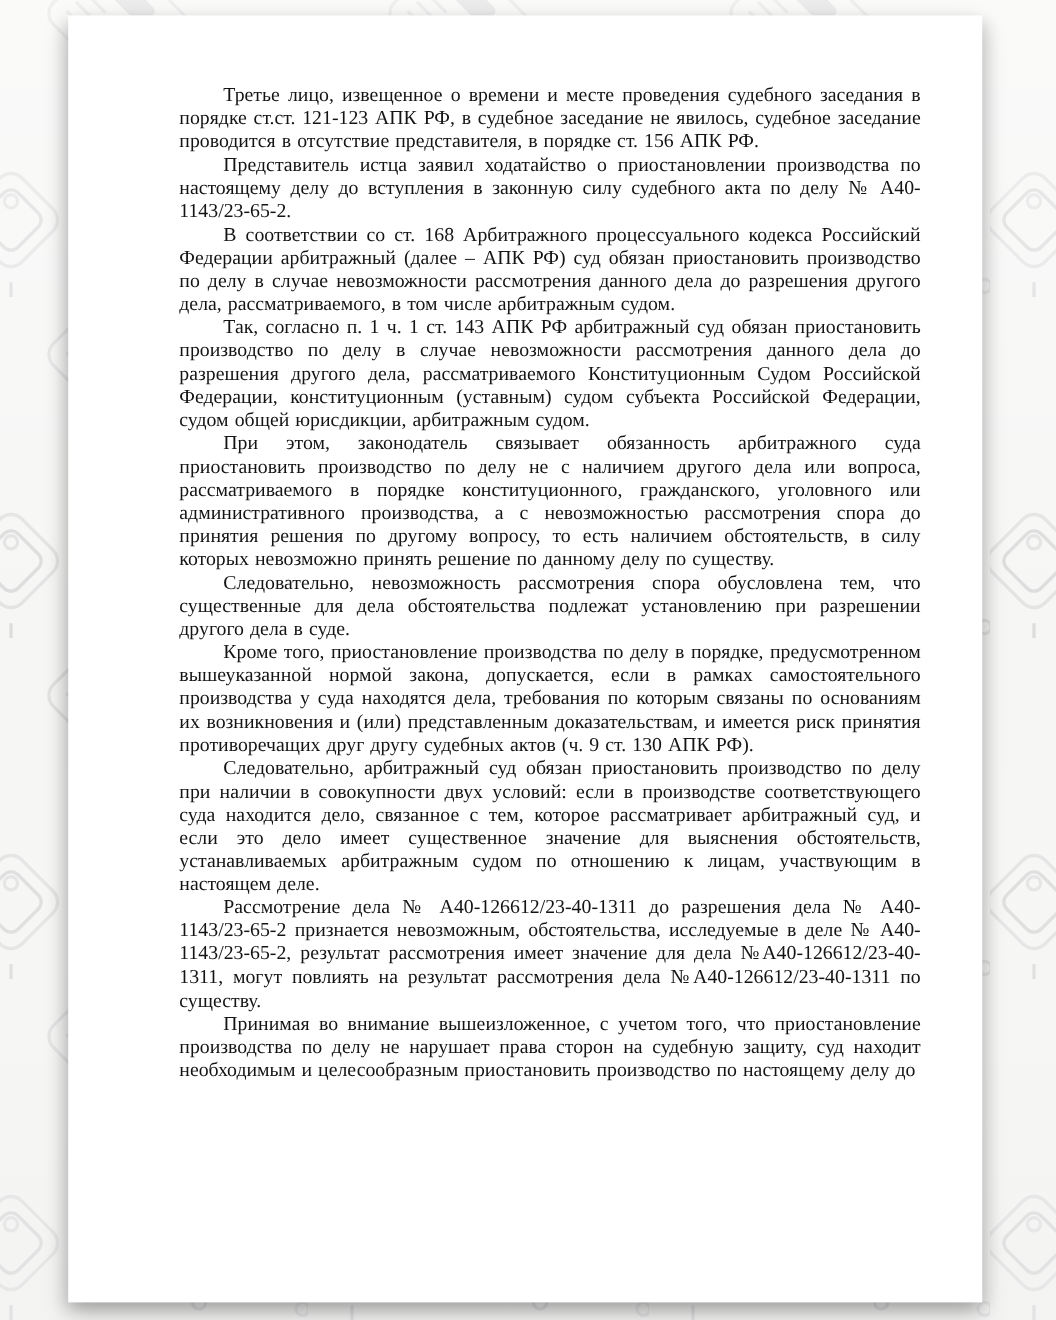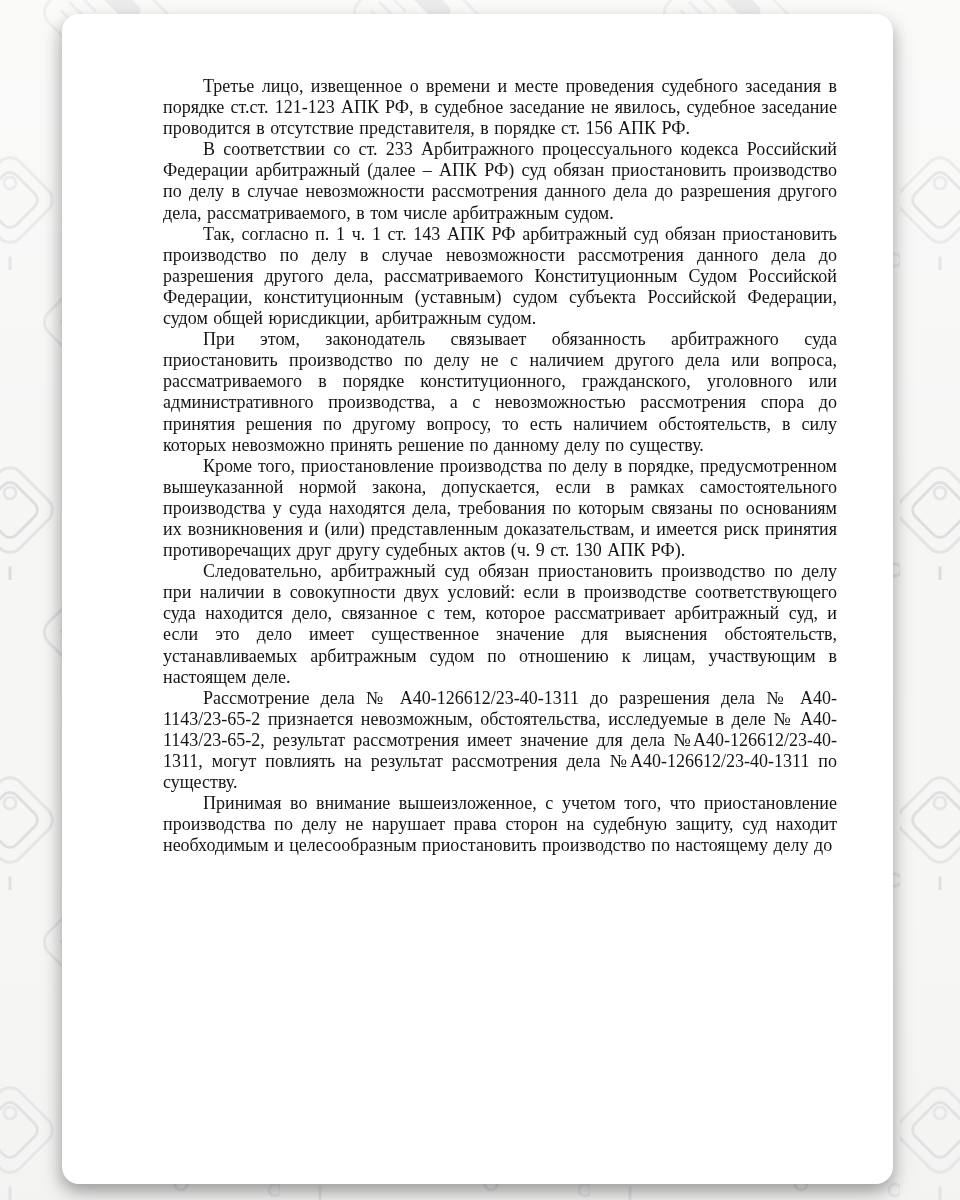--- a/index.html
+++ b/index.html
@@ -23,21 +23,20 @@
   .backdrop svg{display:block;width:100%;height:100%;}
   .page{
     position:absolute;z-index:1;
     left:62px;top:14px;
     width:831px;height:1170px;
     background:var(--page-bg);
     box-shadow:
       0 10px 22px rgba(0,0,0,0.22),
       -5px 6px 12px rgba(0,0,0,0.10),
       5px 6px 12px rgba(0,0,0,0.08);
-    border-radius: 17px;
   }
   .content{
     position:absolute;
     left:0;top:0;right:0;
     padding:62px 56px 0 101px;
     color:var(--ink);
     font-size:18px;
     line-height:21.1px;
     text-align:justify;
   }
@@ -88,21 +87,23 @@
     </defs>
     <rect x="0" y="0" width="960" height="1200" fill="var(--base-bg)"></rect>
     <rect x="0" y="0" width="960" height="1200" fill="url(#bgpat)"></rect>
     <rect x="0" y="0" width="960" height="1200" fill="url(#fade)"></rect>
   </svg>
 </div>
 
 <div class="page">
   <div class="content">
       <p>Третье лицо, извещенное о времени и месте проведения судебного заседания в порядке ст.ст. 121-123 АПК РФ, в судебное заседание не явилось, судебное заседание проводится в отсутствие представителя, в порядке ст. 156 АПК РФ.</p>
-      <p>В соответствии со ст. 233 Арбитражного процессуального кодекса Российский Федерации арбитражный (далее – АПК РФ) суд обязан приостановить производство по делу в случае невозможности рассмотрения данного дела до разрешения другого дела, рассматриваемого, в том числе арбитражным судом.</p>
+      <p>Представитель истца заявил ходатайство о приостановлении производства по настоящему делу до вступления в законную силу судебного акта по делу № А40-1143/23-65-2.</p>
+      <p>В соответствии со ст. 168 Арбитражного процессуального кодекса Российский Федерации арбитражный (далее – АПК РФ) суд обязан приостановить производство по делу в случае невозможности рассмотрения данного дела до разрешения другого дела, рассматриваемого, в том числе арбитражным судом.</p>
       <p>Так, согласно п. 1 ч. 1 ст. 143 АПК РФ арбитражный суд обязан приостановить производство по делу в случае невозможности рассмотрения данного дела до разрешения другого дела, рассматриваемого Конституционным Судом Российской Федерации, конституционным (уставным) судом субъекта Российской Федерации, судом общей юрисдикции, арбитражным судом.</p>
       <p>При этом, законодатель связывает обязанность арбитражного суда приостановить производство по делу не с наличием другого дела или вопроса, рассматриваемого в порядке конституционного, гражданского, уголовного или административного производства, а с невозможностью рассмотрения спора до принятия решения по другому вопросу, то есть наличием обстоятельств, в силу которых невозможно принять решение по данному делу по существу.</p>
+      <p>Следовательно, невозможность рассмотрения спора обусловлена тем, что существенные для дела обстоятельства подлежат установлению при разрешении другого дела в суде.</p>
       <p>Кроме того, приостановление производства по делу в порядке, предусмотренном вышеуказанной нормой закона, допускается, если в рамках самостоятельного производства у суда находятся дела, требования по которым связаны по основаниям их возникновения и (или) представленным доказательствам, и имеется риск принятия противоречащих друг другу судебных актов (ч. 9 ст. 130 АПК РФ).</p>
       <p>Следовательно, арбитражный суд обязан приостановить производство по делу при наличии в совокупности двух условий: если в производстве соответствующего суда находится дело, связанное с тем, которое рассматривает арбитражный суд, и если это дело имеет существенное значение для выяснения обстоятельств, устанавливаемых арбитражным судом по отношению к лицам, участвующим в настоящем деле.</p>
       <p>Рассмотрение дела № А40-126612/23-40-1311 до разрешения дела № А40-1143/23-65-2 признается невозможным, обстоятельства, исследуемые в деле № А40-1143/23-65-2, результат рассмотрения имеет значение для дела №А40-126612/23-40-1311, могут повлиять на результат рассмотрения дела №А40-126612/23-40-1311 по существу.</p>
       <p>Принимая во внимание вышеизложенное, с учетом того, что приостановление производства по делу не нарушает права сторон на судебную защиту, суд находит необходимым и целесообразным приостановить производство по настоящему делу до</p>
     </div>
 </div>
 
 </body></html>

